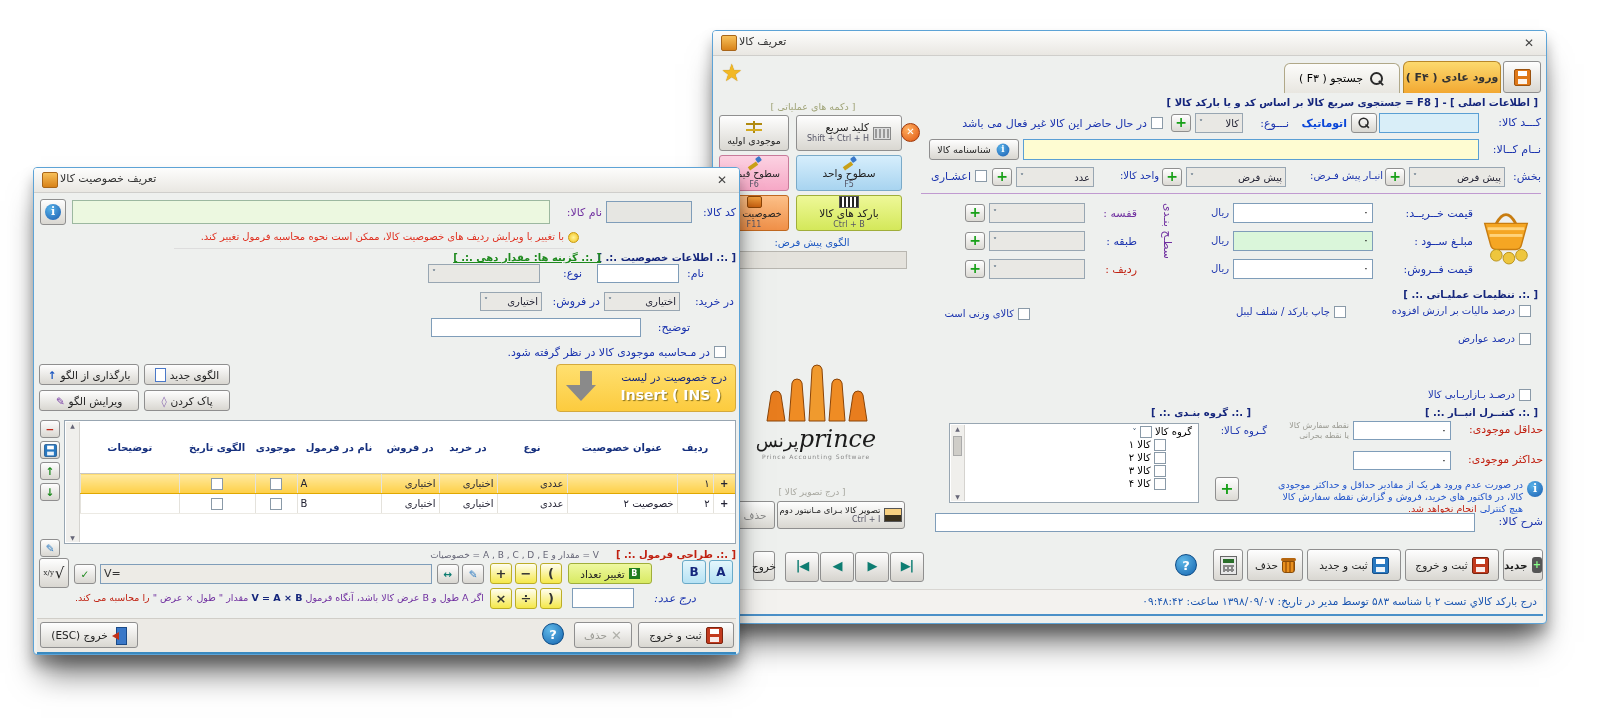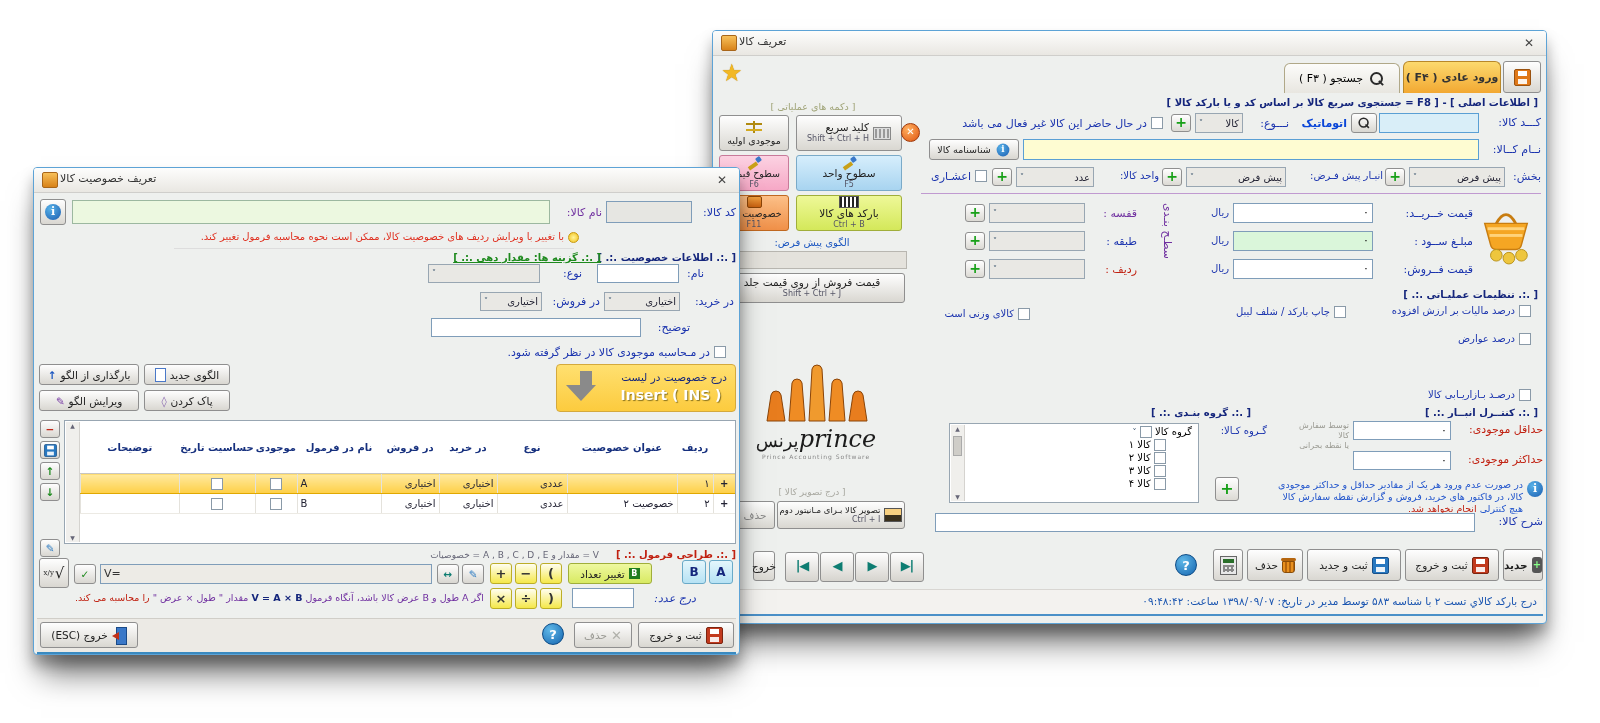--- a/index.html
+++ b/index.html
@@ -201,21 +201,21 @@
   <div class="lb" style="left:228px;top:277px;width:73px;font-size:10px;">کالای وزنی است</div>
   <div class="chk" style="left:806px;top:302px;"></div>
   <div class="lb" style="left:718px;top:302px;width:84px;font-size:10px;">درصد عوارض</div>
   <div class="chk" style="left:806px;top:358px;"></div>
   <div class="lb" style="left:672px;top:358px;width:130px;font-size:10px;">درصـد بـازاریـابی کالا</div>
 
   <div class="sec" style="right:8px;top:376px;">[ .:. کنتــرل انبــار .:. ]</div>
   <div class="lb" style="left:742px;top:392px;width:88px;color:#c02010;">حداقل موجودی:</div>
   <div class="in" style="left:640px;top:390px;width:98px;height:19px;">۰</div>
   <div class="lb" style="left:574px;top:390px;width:62px;font-size:8px;color:#9a9a92;line-height:10px;white-space:normal;">
-    <span>توسط سفارش کالا</span><br>
+    <span>نقطه سفارش کالا</span><br>
     <span>یا نقطه بحرانی</span>
   </div>
   <div class="lb" style="left:742px;top:422px;width:88px;color:#c02010;">حداکثر موجودی:</div>
   <div class="in" style="left:640px;top:420px;width:98px;height:19px;">۰</div>
   <div class="ab icon-info" style="left:814px;top:450px;">i</div>
   <div class="lb" style="left:556px;top:448px;width:254px;font-size:9.5px;color:#2255cc;white-space:normal;line-height:12px;">
     <span>در صورت عدم ورود هر یک از مقادیر حداقل و حداکثر موجودی کالا،</span>
     <span>در فاکتور های خرید، فروش و گزارش نقطه سفارش کالا هیچ کنترلی</span>
     <span style="color:#c02010;">انجام نخواهد شد.</span>
   </div>
@@ -313,24 +313,20 @@
   </div>
   <div class="btn btn2" style="left:83px;top:164px;width:106px;height:36px;background:linear-gradient(#eef898,#d4e85a);border-color:#a0ae3a;">
     <span style="width:18px;height:12px;background:repeating-linear-gradient(90deg,#222 0 2px,#fff 2px 4px);border:1px solid #555;"></span>
     <span>بارکد های کالا</span>
     <span class="sc">Ctrl + B</span>
   </div>
 
   <div class="lb" style="left:6px;top:206px;width:186px;text-align:center;font-size:10px;color:#1a55c0;">الگوی پیش فرض:</div>
   <div class="ab" style="left:6px;top:220px;width:186px;height:16px;background:#e4e2dc;border:1px solid #b8b6b0;"></div>
 
-  <div class="btn btn2" style="left:6px;top:242px;width:186px;height:30px;">
-    <span>قیمت فروش از روی قیمت جلد</span>
-    <span class="sc">Shift + Ctrl + J</span>
-  </div>
 
   <div class="ab" style="left:28px;top:330px;width:150px;text-align:center;">
     <svg width="110" height="62" viewBox="0 0 110 62">
       <g stroke="#8a4408" stroke-width="1">
         <path d="M6 60 L10 34 Q11 30 15 30 Q19 30 20 34 L24 60 Z" fill="#e87d1e"></path>
         <path d="M28 60 L31 22 Q32 18 36 18 Q40 18 41 22 L44 60 Z" fill="#ef8c24"></path>
         <path d="M48 60 L51 8 Q52 4 56 4 Q60 4 61 8 L64 60 Z" fill="#f09a2e"></path>
         <path d="M68 60 L71 22 Q72 18 76 18 Q80 18 81 22 L84 60 Z" fill="#ef8c24"></path>
         <path d="M88 60 L92 34 Q93 30 97 30 Q101 30 102 34 L106 60 Z" fill="#e87d1e"></path>
       </g>
@@ -467,21 +463,21 @@
         <tbody>
             <tr>
           <th></th>
           <th>ردیف</th>
           <th>عنوان خصوصیت</th>
           <th>نوع</th>
           <th>در خرید</th>
           <th>در فروش</th>
           <th>نام در فرمول</th>
           <th>موجودی</th>
-          <th>حساسیت تاریخ</th>
+          <th>الگوی تاریخ</th>
           <th>توضیحات</th>
         </tr>
         <tr class="rowsel">
           <td class="cplus">+</td>
           <td>۱</td>
           <td></td>
           <td>عددی</td>
           <td>اختیاری</td>
           <td>اختیاری</td>
           <td style="direction:ltr;text-align:left;">A</td>

